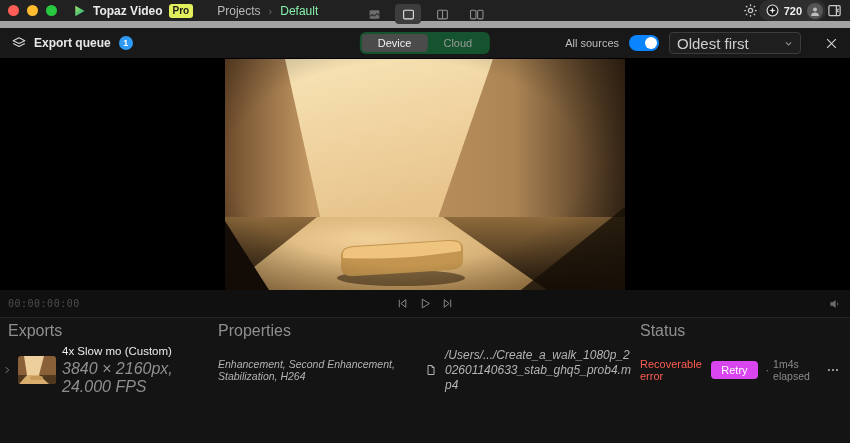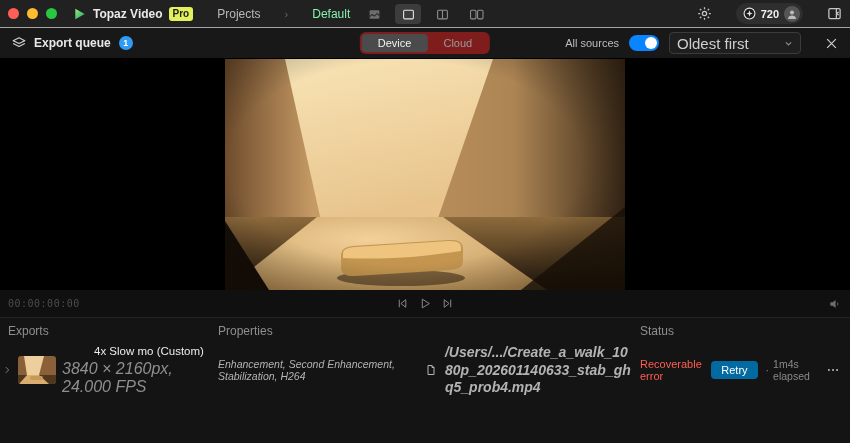--- a/index.html
+++ b/index.html
@@ -9,51 +9,51 @@
     font-family:"Liberation Sans", sans-serif;
     color:#ddd;
     overflow:hidden;
     font-size:12px;
     -webkit-font-smoothing:antialiased;
   }
   .app { width:850px; height:443px; display:flex; flex-direction:column; position:relative; }
 
   
   .titlebar {
-    height:28px; background:#212121; border-bottom:1px solid #a3a3a3;
+    height:28px; background:#212121; border-bottom:7px solid #a3a3a3;
     display:flex; align-items:center; padding:4px 8px; position:relative; flex:0 0 auto;justify-content:space-between;
   }
   .traffic { display:flex; align-items:center; gap:8px; margin-right:16px; }
   .traffic span { width:11px; height:11px; border-radius:50%; display:block; }
   .t-red{ background:#ff5f57; } .t-yellow{ background:#febc2e; } .t-green{ background:#28c840; }
   .logo-group { display:flex; align-items:center; gap:6px; margin-right:24px; }
   .app-title { color:#eaeaea; font-size:12px; font-weight:bold; }
   .pro-badge { background:#e3f05c; color:#1c1c1c; font-size:10px; font-weight:bold; padding:1.5px 4px; border-radius:3px; }
-  .breadcrumb { display:flex; align-items:center; gap:24px; font-size:12px; }
+  .breadcrumb { display:flex; align-items:center; gap:8px; font-size:12px; }
   .crumb { color:#b9b9b9; }
   .crumb-current { color:#86efac; }
   .crumb-sep { color:#666; font-size:11px; }
   .view-switcher { position:absolute; left:50%; top:0; transform:translateX(-50%); height:28px; display:flex; align-items:center; gap:8px; }
   .view-btn { width:26px; height:20px; display:flex; align-items:center; justify-content:center; border-radius:4px; cursor:pointer; color:#8f8f8f; }
   .view-btn.active { background:#3c3c3c; color:#e6e6e6; }
-  .titlebar-right { margin-left:auto; display:flex; align-items:center; gap:24px; }
+  .titlebar-right { margin-left:auto; display:flex; align-items:center; gap:1px; }
   .icon-btn { display:flex; align-items:center; justify-content:center; cursor:pointer; }
   .credits-pill { display:flex; align-items:center; gap:5px; background:#2e2e2e; border-radius:11px; height:21px; padding:0 3px 0 7px; cursor:pointer; }
   .credits-num { color:#f0f0f0; font-size:11px; font-weight:bold; }
   .avatar { width:16px; height:16px; border-radius:50%; background:#555; display:flex; align-items:center; justify-content:center; overflow:hidden; }
 
   
   .queue-bar {
     height:31px; background:#181818; display:flex; align-items:center;
     padding:0 12px; position:relative; flex:0 0 auto; border-bottom:1px solid #000;
   }
   .queue-left { display:flex; align-items:center; gap:8px; }
   .queue-title { color:#e8e8e8; font-size:12px; font-weight:bold; }
   .count-badge { width:14px; height:14px; border-radius:50%; background:#2f9bf4; color:#fff; font-size:9px; font-weight:bold; display:flex; align-items:center; justify-content:center; }
-  .segmented { position:absolute; left:50%; transform:translateX(-50%); display:flex; background:#7f1d1d; border-radius:6px; padding:2px; }
+  .segmented { position:absolute; left:50%; transform:translateX(-50%); display:flex; background:#14532d; border-radius:6px; padding:2px; }
   .segment { font-size:11px; padding:3px 16px; border-radius:4px; color:#9a9a9a; cursor:pointer; }
   .segment.active { background:#4b4b4b; color:#f2f2f2; }
   .queue-right { margin-left:auto; display:flex; align-items:center; gap:10px; }
   .all-sources-label { color:#bdbdbd; font-size:11px; }
   .toggle { width:30px; height:16px; border-radius:9px; background:#0a84ff; position:relative; cursor:pointer; flex:0 0 auto; }
   .toggle .knob { position:absolute; top:2px; right:2px; width:12px; height:12px; border-radius:50%; background:#fff; }
   .dropdown { width:132px; height:22px; background:#1f1f1f; border:1px solid #3b3b3b; border-radius:4px; display:flex; align-items:center; padding:0 7px; cursor:pointer; margin-right:14px; }
   .dropdown-value { color:#cfcfcf; font-size:15px; flex:1; }
   .close-btn { color:#cfcfcf; cursor:pointer; display:flex; }
 
@@ -63,34 +63,34 @@
 
   
   .timeline { height:28px; background:#101010; display:flex; align-items:center; padding:0 8px; position:relative; flex:0 0 auto; border-bottom:1px solid #242424; }
   .timecode { font-family:"DejaVu Sans Mono", monospace; font-size:10px; color:#4d4d4d; letter-spacing:0.5px; }
   .transport { position:absolute; left:50%; transform:translateX(-50%); display:flex; align-items:center; gap:10px; }
   .transport .icon-btn { color:#8c8c8c; }
   .volume { margin-left:auto; color:#6d6d6d; display:flex; cursor:pointer; }
 
   
   .table-header { display:grid; grid-template-columns:210px 422px 1fr; height:26px; align-items:center; flex:0 0 auto; }
-  .table-header > div { padding-left:8px; color:#8f8f8f; font-size:12px; }
+  .table-header > div { padding-left:8px; color:#8f8f8f; font-size:16px; }
   .table-row { display:grid; grid-template-columns:210px 422px 1fr; min-height:52px; align-items:center; flex:0 0 auto; }
   .exports-cell { display:flex; align-items:center; padding-left:2px; gap:6px; }
   .row-chevron { color:#7d7d7d; display:flex; cursor:pointer; }
   .thumb { width:38px; height:28px; border-radius:3px; overflow:hidden; flex:0 0 auto; display:block; }
   .export-meta { display:flex; flex-direction:column; gap:3px; }
-  .export-title { color:#ececec; font-size:11.5px;margin-left:32px; }
+  .export-title { color:#ececec; font-size:11.5px; }
   .export-subtitle { color:#8f8f8f; font-size:16px;font-style:italic; }
   .props-cell { display:flex; align-items:center; gap:8px; padding-left:8px;justify-content:flex-end; }
   .props-text { font-style:italic; color:#b3b3b3; font-size:10.5px; width:200px; }
-  .file-path { font-style:italic; color:#b3b3b3; font-size:14px; width:188px; word-break:break-all; line-height:1.25;font-weight:bold; }
+  .file-path { font-style:italic; color:#b3b3b3; font-size:12px; width:188px; word-break:break-all; line-height:1.25; }
   .status-cell { display:flex; align-items:center; gap:8px; padding-left:8px; }
   .error-text { color:#ff5d52; font-size:11px; }
-  .retry-btn { background:#0369a1; color:#fff; border:none; font-size:11px; font-family:inherit; padding:3px 10px; border-radius:4px; cursor:pointer; }
+  .retry-btn { background:#d946ef; color:#fff; border:none; font-size:11px; font-family:inherit; padding:3px 10px; border-radius:4px; cursor:pointer; }
   .elapsed-group { display:flex; align-items:center; gap:4px; color:#8a8a8a; font-size:10.5px; }
   .more-btn { margin-left:auto; margin-right:10px; color:#bdbdbd; cursor:pointer; display:flex; }
   .table-rest { flex:1; }
 </style>
 </head>
 <body>
 
 <div class="app">
 
   <div class="titlebar">

